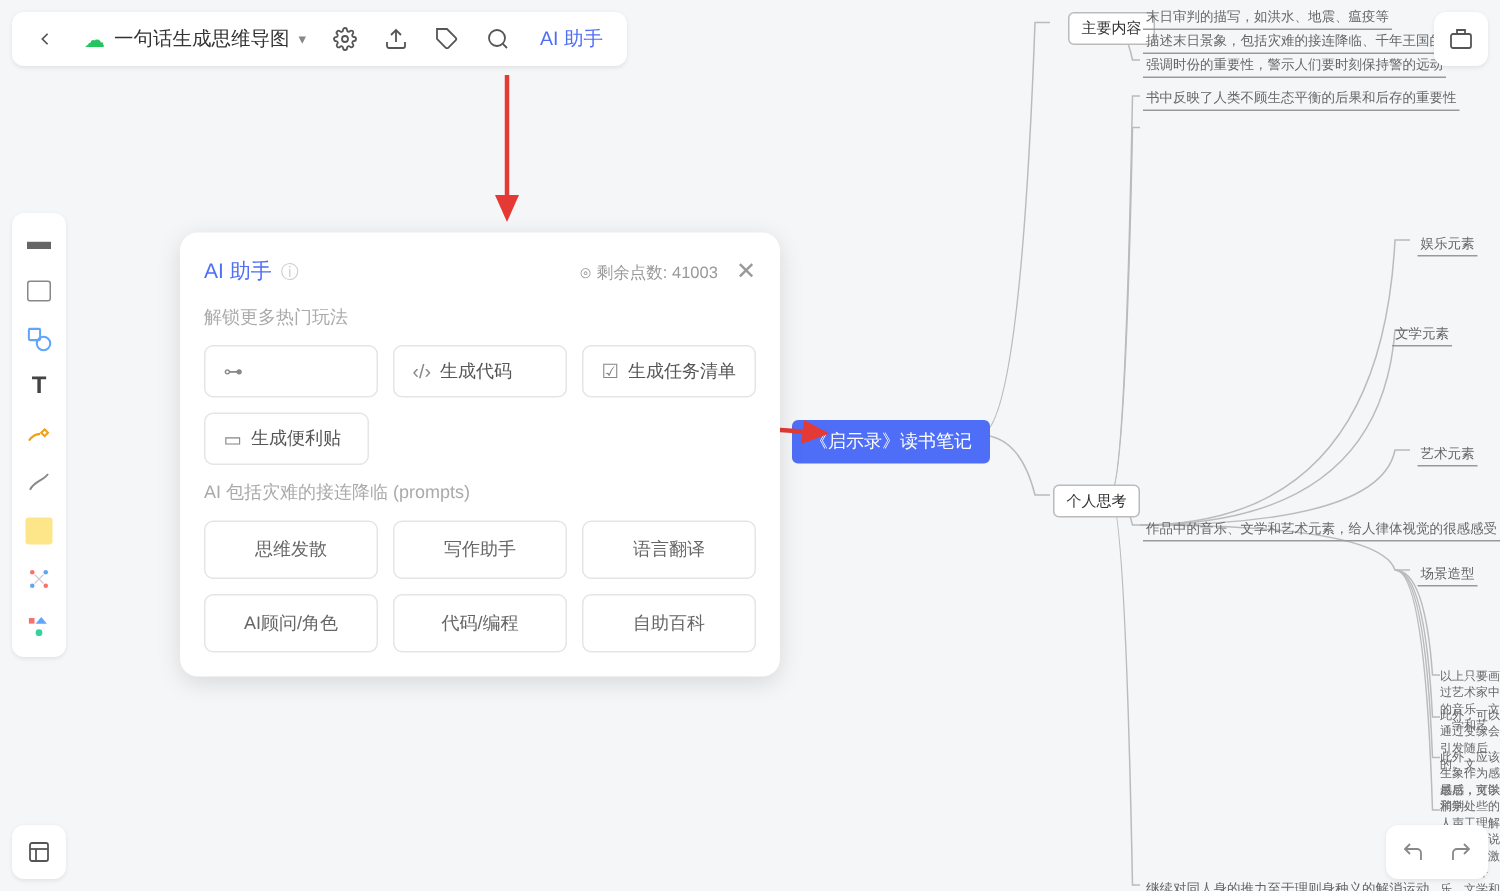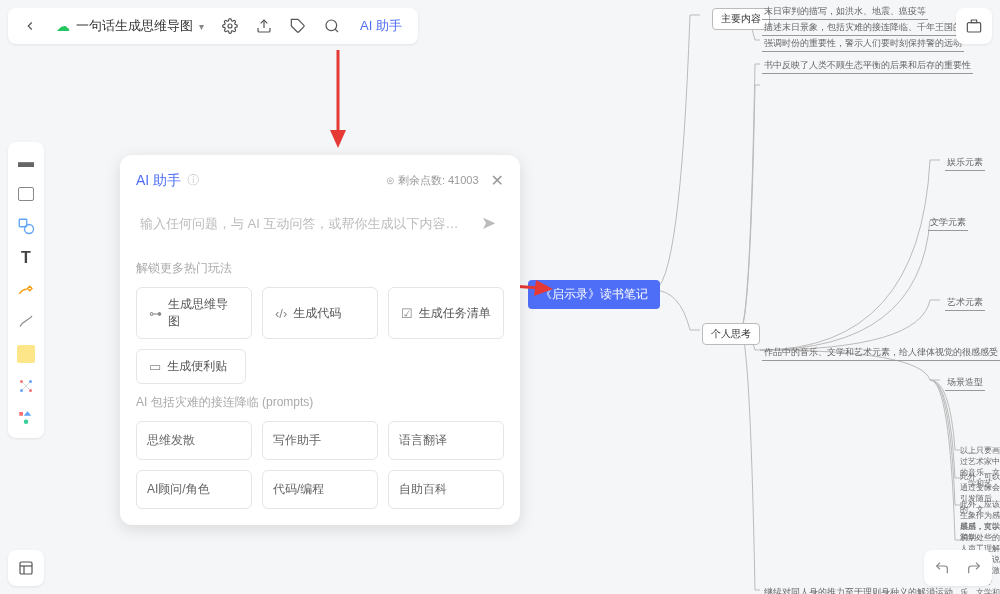--- a/index.html
+++ b/index.html
@@ -41,21 +41,21 @@
 .close-btn { cursor: pointer; color: #999; font-size: 16px; }
 .ai-input-row { display: flex; align-items: center; background: #fff; border-radius: 6px; padding: 10px 4px; margin-bottom: 16px; }
 .ai-input { flex: 1; border: none; outline: none; font-size: 13px; color: #333; }
 .ai-input::placeholder { color: #bbb; }
 .send-btn { color: #bbb; cursor: pointer; font-size: 18px; padding: 0 4px; }
 .section-label { font-size: 12px; color: #aaa; margin-bottom: 10px; }
 .action-row { display: flex; gap: 10px; margin-bottom: 10px; flex-wrap: wrap; }
 .action-btn { border: 1px solid #e5e5e5; border-radius: 6px; padding: 8px 12px; font-size: 12px; color: #555; display: flex; align-items: center; gap: 6px; cursor: pointer; background: #fff; flex: 1; min-width: 110px; }
 .action-btn .ic { font-size: 13px; color: #888; }
 .prompt-grid { display: grid; grid-template-columns: repeat(3, 1fr); gap: 10px; }
-.prompt-btn { border: 1px solid #e5e5e5; border-radius: 6px; padding: 10px; font-size: 12px; color: #666; text-align: left; cursor: pointer; background: #fff; }
+.prompt-btn { border: 1px solid #e5e5e5; border-radius: 6px; padding: 10px; font-size: 12px; color: #666; text-align: center; cursor: pointer; background: #fff; }
 
 
 .mindmap { position: absolute; left: 0; top: 0; width: 1000px; height: 594px; pointer-events: none; }
 .node { position: absolute; font-size: 10px; color: #333; background: #fff; border: 1px solid #ccc; border-radius: 4px; padding: 3px 8px; white-space: nowrap; pointer-events: auto; }
 .node-blue { background: #4f6ef7; color: #fff; border: none; font-size: 12px; padding: 6px 12px; border-radius: 4px; }
 .node-sec { background: #fff; border: 1px solid #bbb; font-size: 10px; }
 .node-tiny { border: none; background: transparent; font-size: 9px; color: #666; padding: 1px 0; }
 .node-tiny-b { border-bottom: 1px solid #999; border-left: none; border-right: none; border-top: none; background: transparent; font-size: 9px; color: #666; border-radius: 0; padding: 1px 2px; }
 
 
@@ -242,29 +242,24 @@
   <div class="ai-header">
     <div class="ai-title">
       <span>AI 助手</span>
       <span style="color:#ccc; font-size:12px;">ⓘ</span>
     </div>
     <div class="ai-header-right">
       <span>⊙ <span>剩余点数: 41003</span></span>
       <span class="close-btn">✕</span>
     </div>
   </div>
-  <div class="ai-input-row">
-    <input class="ai-input" placeholder="输入任何问题，与 AI 互动问答，或帮你生成以下内容…" style="">
-    <div class="send-btn">➤</div>
-  </div>
   <div class="section-label">解锁更多热门玩法</div>
   <div class="action-row">
     <div class="action-btn">
         <span class="ic">⊶</span>
-        <span>生成思维导图</span>
       </div>
     <div class="action-btn">
         <span class="ic">‹/›</span>
         <span>生成代码</span>
       </div>
     <div class="action-btn">
         <span class="ic">☑</span>
         <span>生成任务清单</span>
       </div>
   </div>

